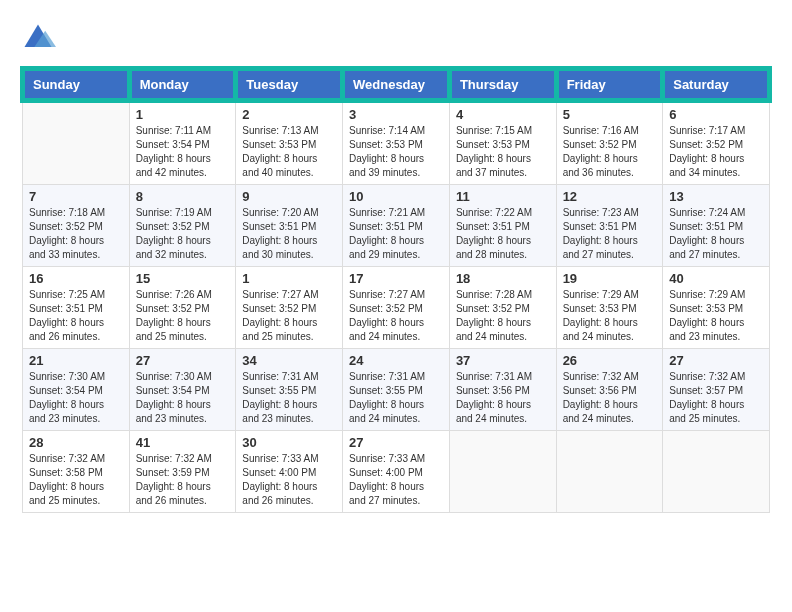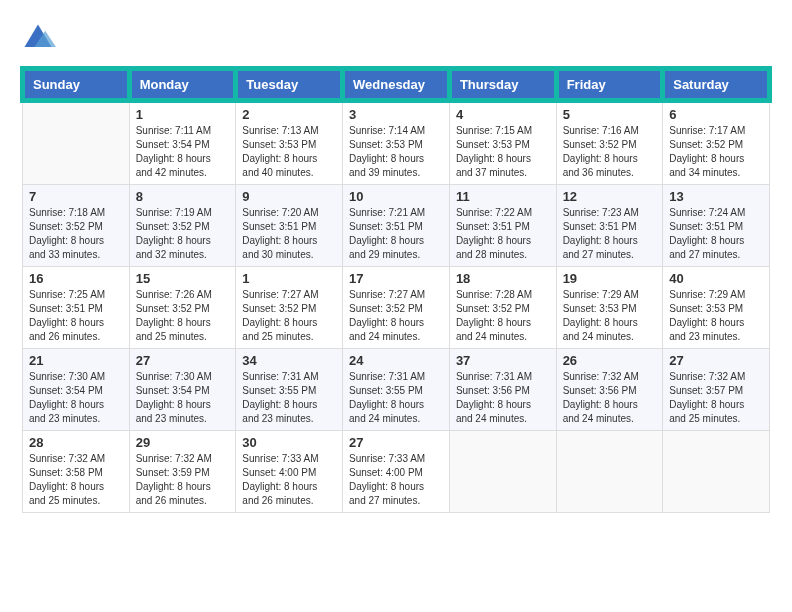--- a/index.html
+++ b/index.html
@@ -299,21 +299,21 @@
         </td>
       </tr>
       <tr>
         <td>
           <span class="day-number">28</span>
 <div class="day-info">
   Sunrise: 7:32 AM<br>Sunset: 3:58 PM<br>Daylight: 8 hours and 25 minutes.
 </div>
         </td>
         <td>
-          <span class="day-number">29</span>
+          <span class="day-number">41</span>
 <div class="day-info">
   Sunrise: 7:32 AM<br>Sunset: 3:59 PM<br>Daylight: 8 hours and 26 minutes.
 </div>
         </td>
         <td>
           <span class="day-number">30</span>
 <div class="day-info">
   Sunrise: 7:33 AM<br>Sunset: 4:00 PM<br>Daylight: 8 hours and 26 minutes.
 </div>
         </td>

